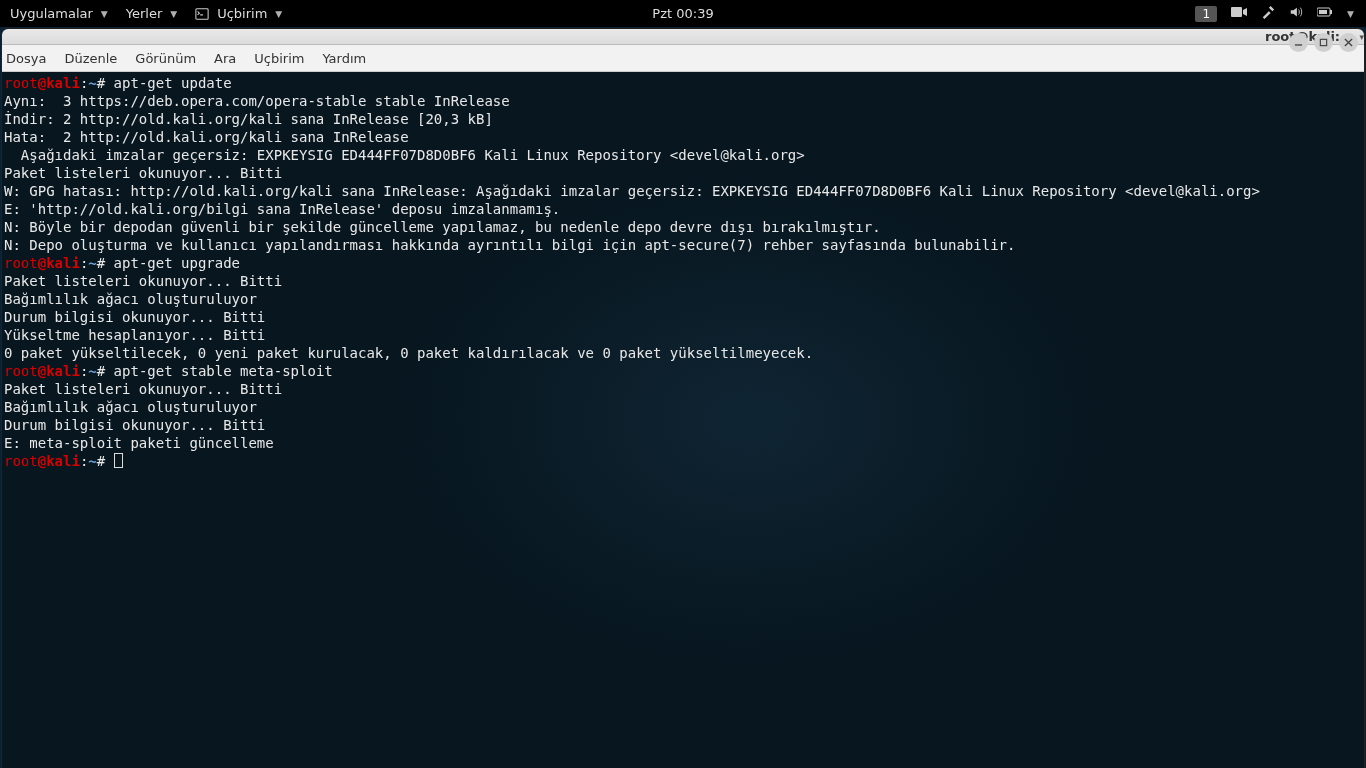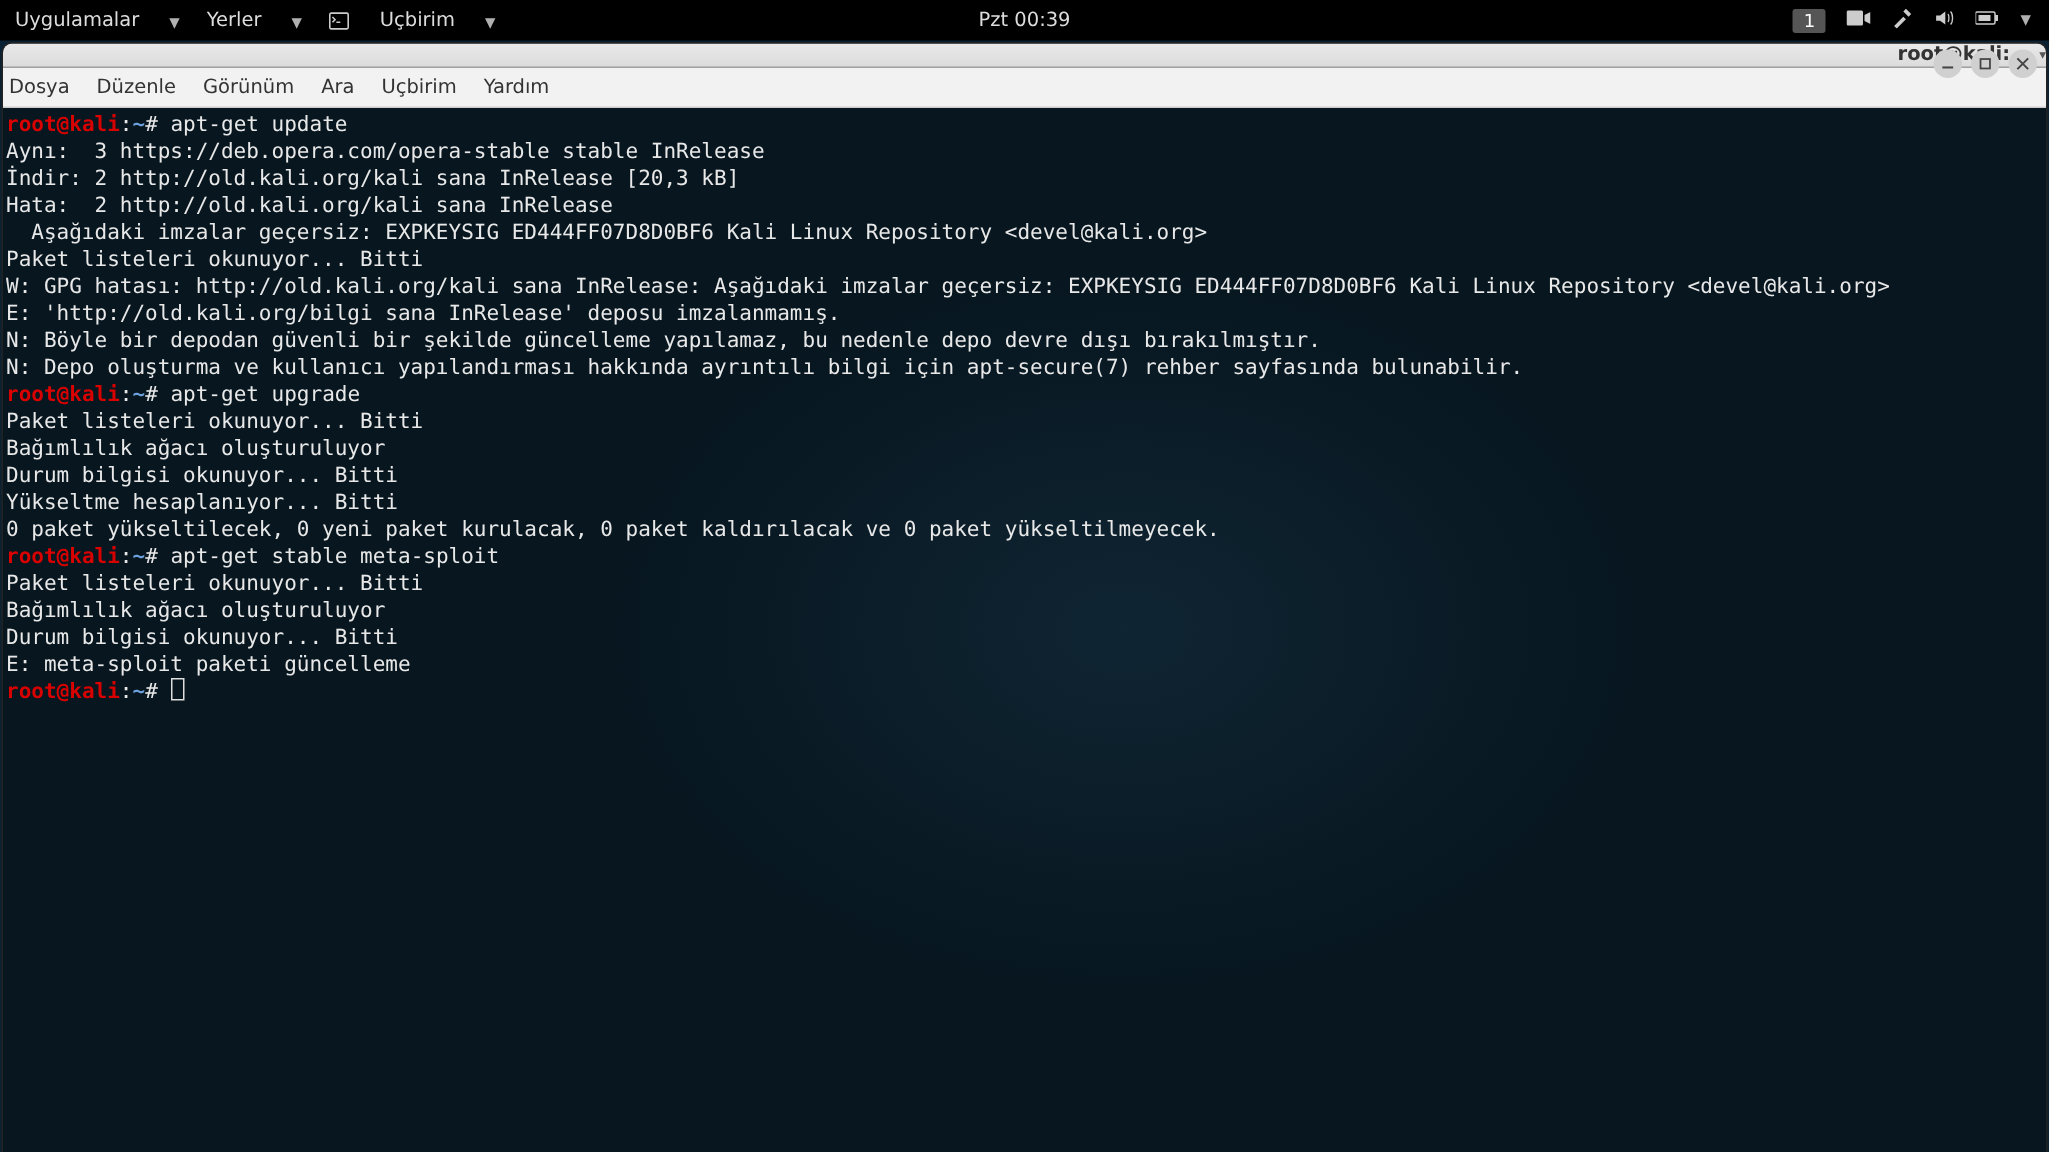--- a/index.html
+++ b/index.html
@@ -9,21 +9,21 @@
   .top-panel {
     height: 27px;
     background: #000;
     color: #ddd;
     display: flex;
     align-items: center;
     font-size: 13px;
     position: relative;
   }
   .top-panel .left { display: flex; align-items: center; gap: 18px; padding-left: 10px; }
-  .top-panel .item { display: flex; align-items: flex-end; gap: 20px; cursor: pointer; }
+  .top-panel .item { display: flex; align-items: center; gap: 8px; cursor: pointer; }
   .top-panel .arrow-down { font-size: 9px; opacity: .8; }
   .top-panel .center { position: absolute; left: 50%; transform: translateX(-50%); }
   .top-panel .right { margin-left: auto; display: flex; align-items: center; gap: 14px; padding-right: 12px; }
   .top-panel .badge {
     background: #555; color: #fff; padding: 1px 7px; border-radius: 2px; font-size: 12px;
   }
   .top-panel svg { fill: #ccc; }
   
   
   .window {
@@ -79,21 +79,21 @@
     background-image: radial-gradient(ellipse 500px 350px at 55% 50%, rgba(40,80,110,.25), rgba(7,22,31,0) 70%);
     padding: 2px 2px;
     font-family: "DejaVu Sans Mono", "Menlo", monospace;
     font-size: 14px;
     line-height: 18px;
     color: #e8e8e8;
     white-space: pre;
     overflow: hidden;
     position: relative;
   }
-  .terminal .prompt-user { color: #d90000; font-weight: bold; }
+  .terminal .prompt-user { color: #d90000; font-weight: normal; }
   .terminal .prompt-host { color: #d90000; font-weight: bold; }
   .terminal .prompt-sep  { color: #e8e8e8; }
   .terminal .prompt-path { color: #6ca0dc; font-weight: bold; }
   .terminal .cursor {
     display: inline-block; width: 9px; height: 15px;
     border: 1px solid #ddd; vertical-align: -2px;
   }
 </style>
 </head>
 <body>

